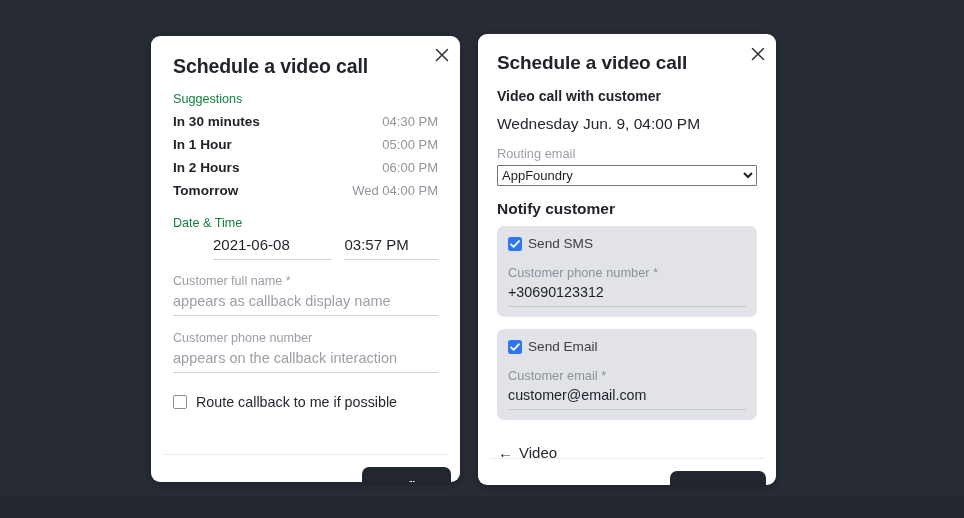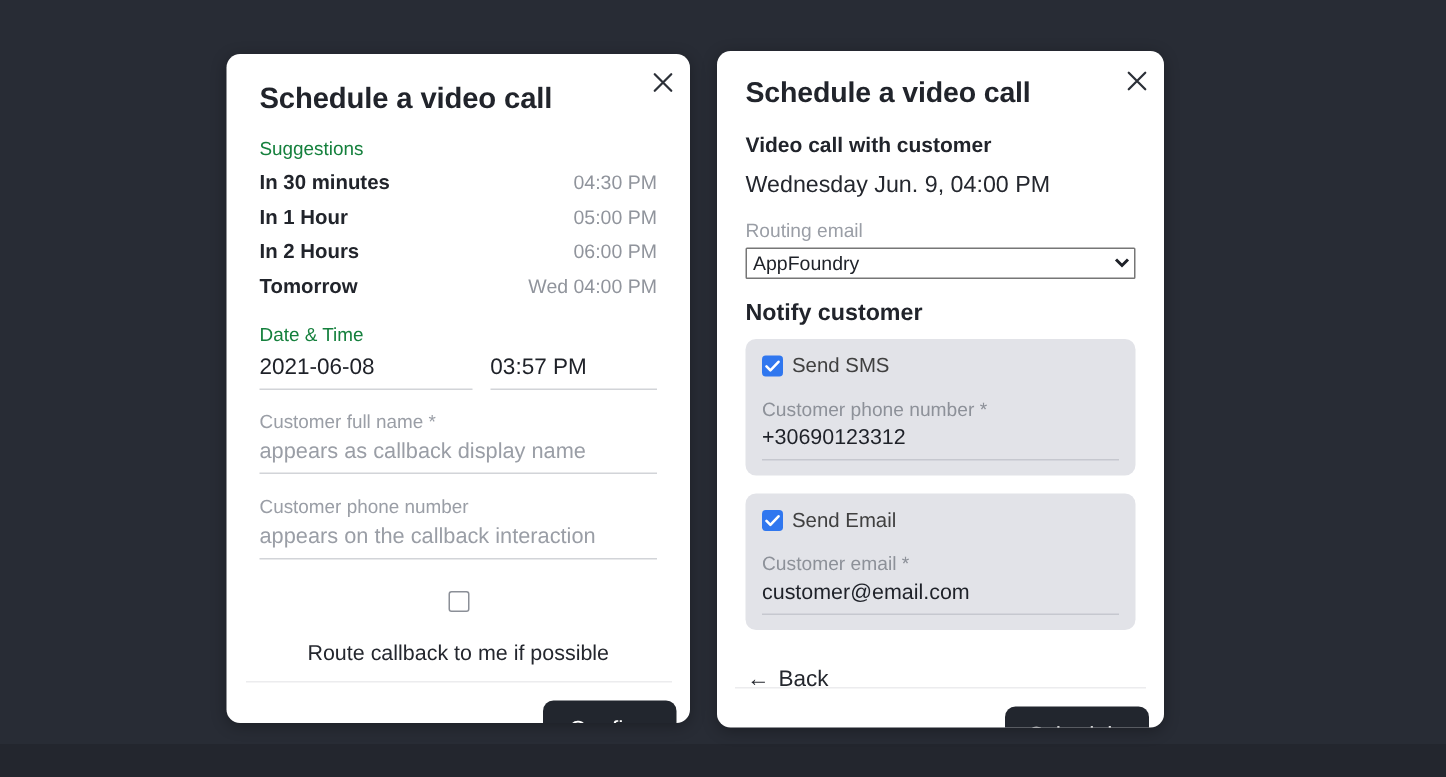--- a/index.html
+++ b/index.html
@@ -97,30 +97,29 @@
     width: 100%;
     box-sizing: border-box;
   }
   .underline-input::placeholder { color: #9a9ea6; }
   .datetime-row {
     display: flex;
     gap: 12px;
     margin-bottom: 14px;
   }
   .datetime-row .underline-input { font-size: 15px; color: #1e2128; }
-  #date-input-wrap { width: 152px; }
+  #date-input-wrap { width: 152px; margin-left: 40px; }
   #time-input-wrap { width: 119px; }
   .field-block { margin-bottom: 15px; }
   .checkbox-row {
     display: flex;
     align-items: center;
-    gap: 20px;
+    gap: 9px;
     margin-top: 21px;
     cursor: pointer;
-    flex-direction: column;
   }
   .cb-empty {
     width: 14px;
     height: 14px;
     border: 1px solid #8b8f97;
     border-radius: 2px;
     background: #fff;
     box-sizing: border-box;
     flex: none;
   }
@@ -363,20 +362,20 @@
       <input class="panel-input" value="customer@email.com" style="">
     </div>
   </div>
 
   <div class="footer-divider" id="divider-right"></div>
   <button class="dark-btn" id="schedule-button">Schedule</button>
 </div>
 
 <div class="back-link">
   <span id="back-arrow-icon">←</span>
-  <span>Back</span>
+  <span>Video</span>
 </div>
 
 <div class="close-btn" id="close-right">
   <svg width="20" height="20" viewBox="0 0 20 20" aria-hidden="true">
     <path d="M4.5 4.5 L15.5 15.5 M15.5 4.5 L4.5 15.5" stroke="#2c3038" stroke-width="1.5" stroke-linecap="round"></path>
   </svg>
 </div>
 
 </body></html>

